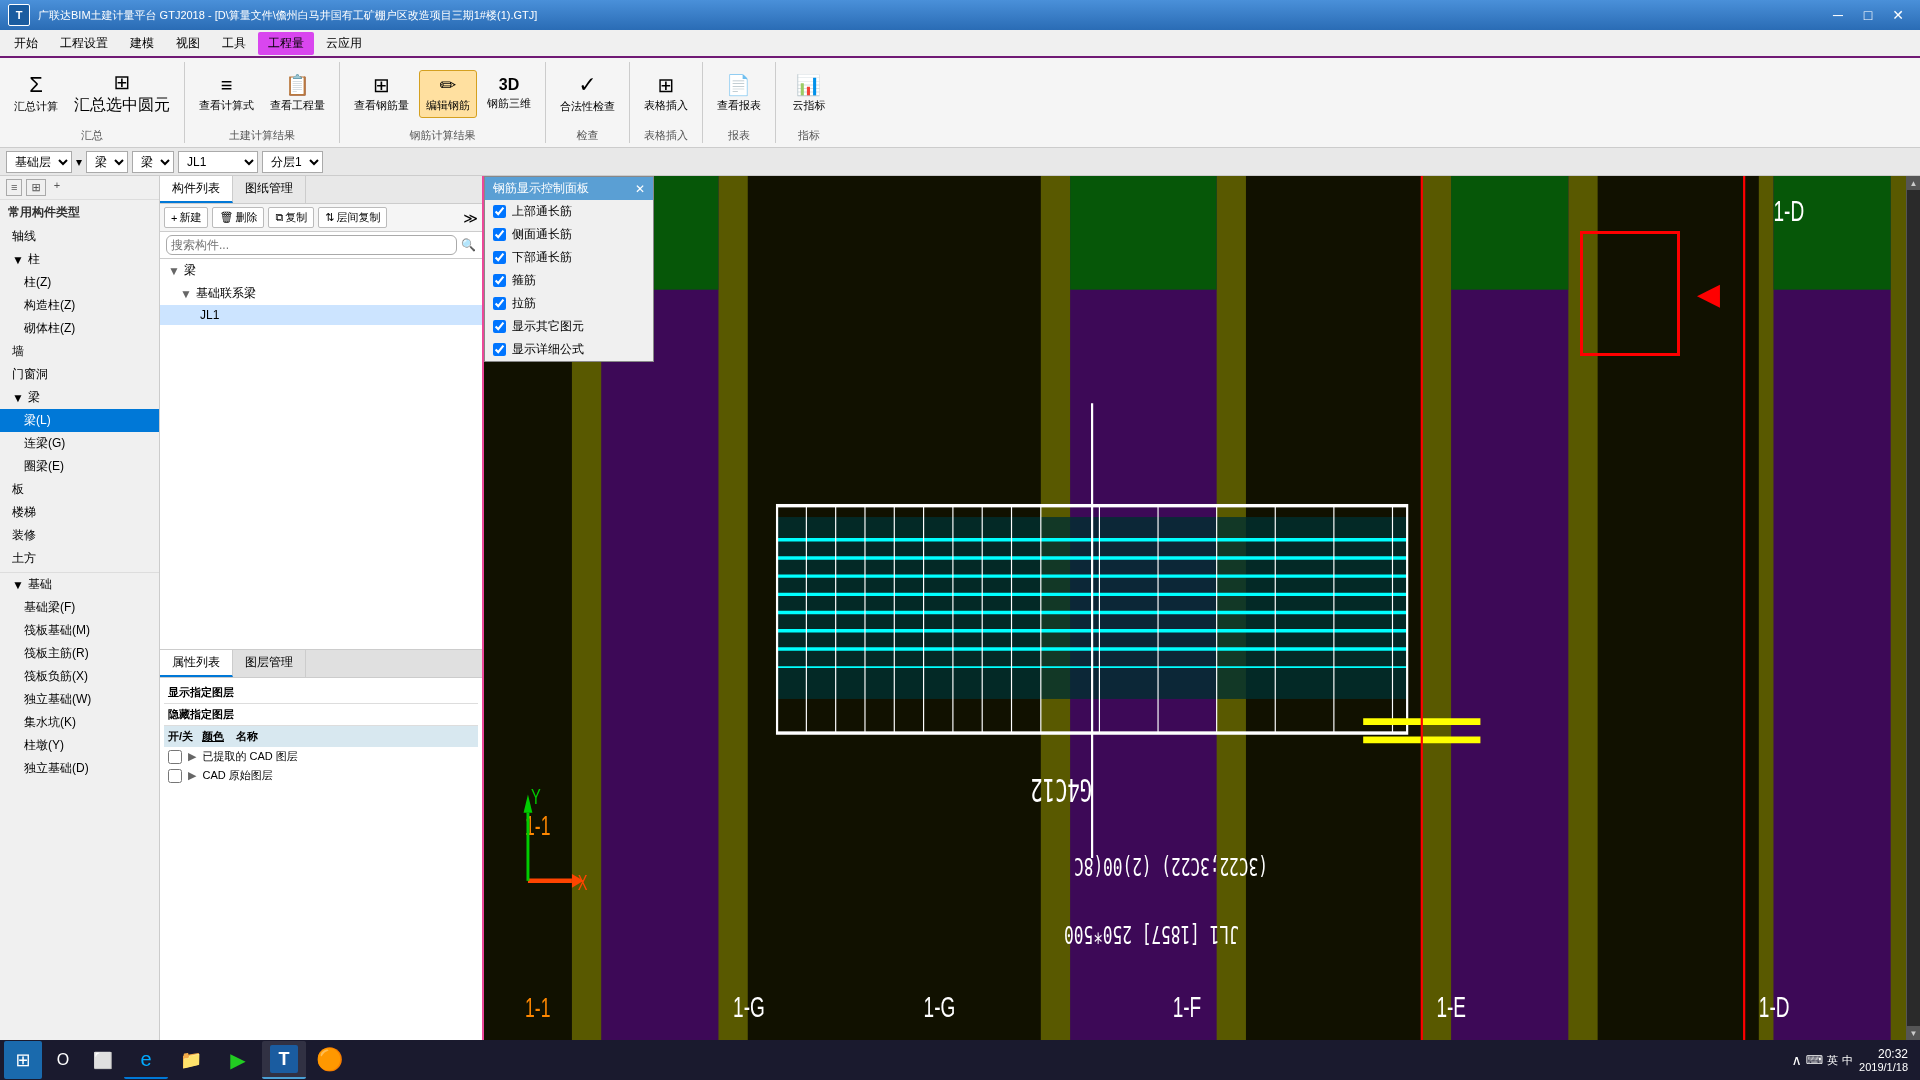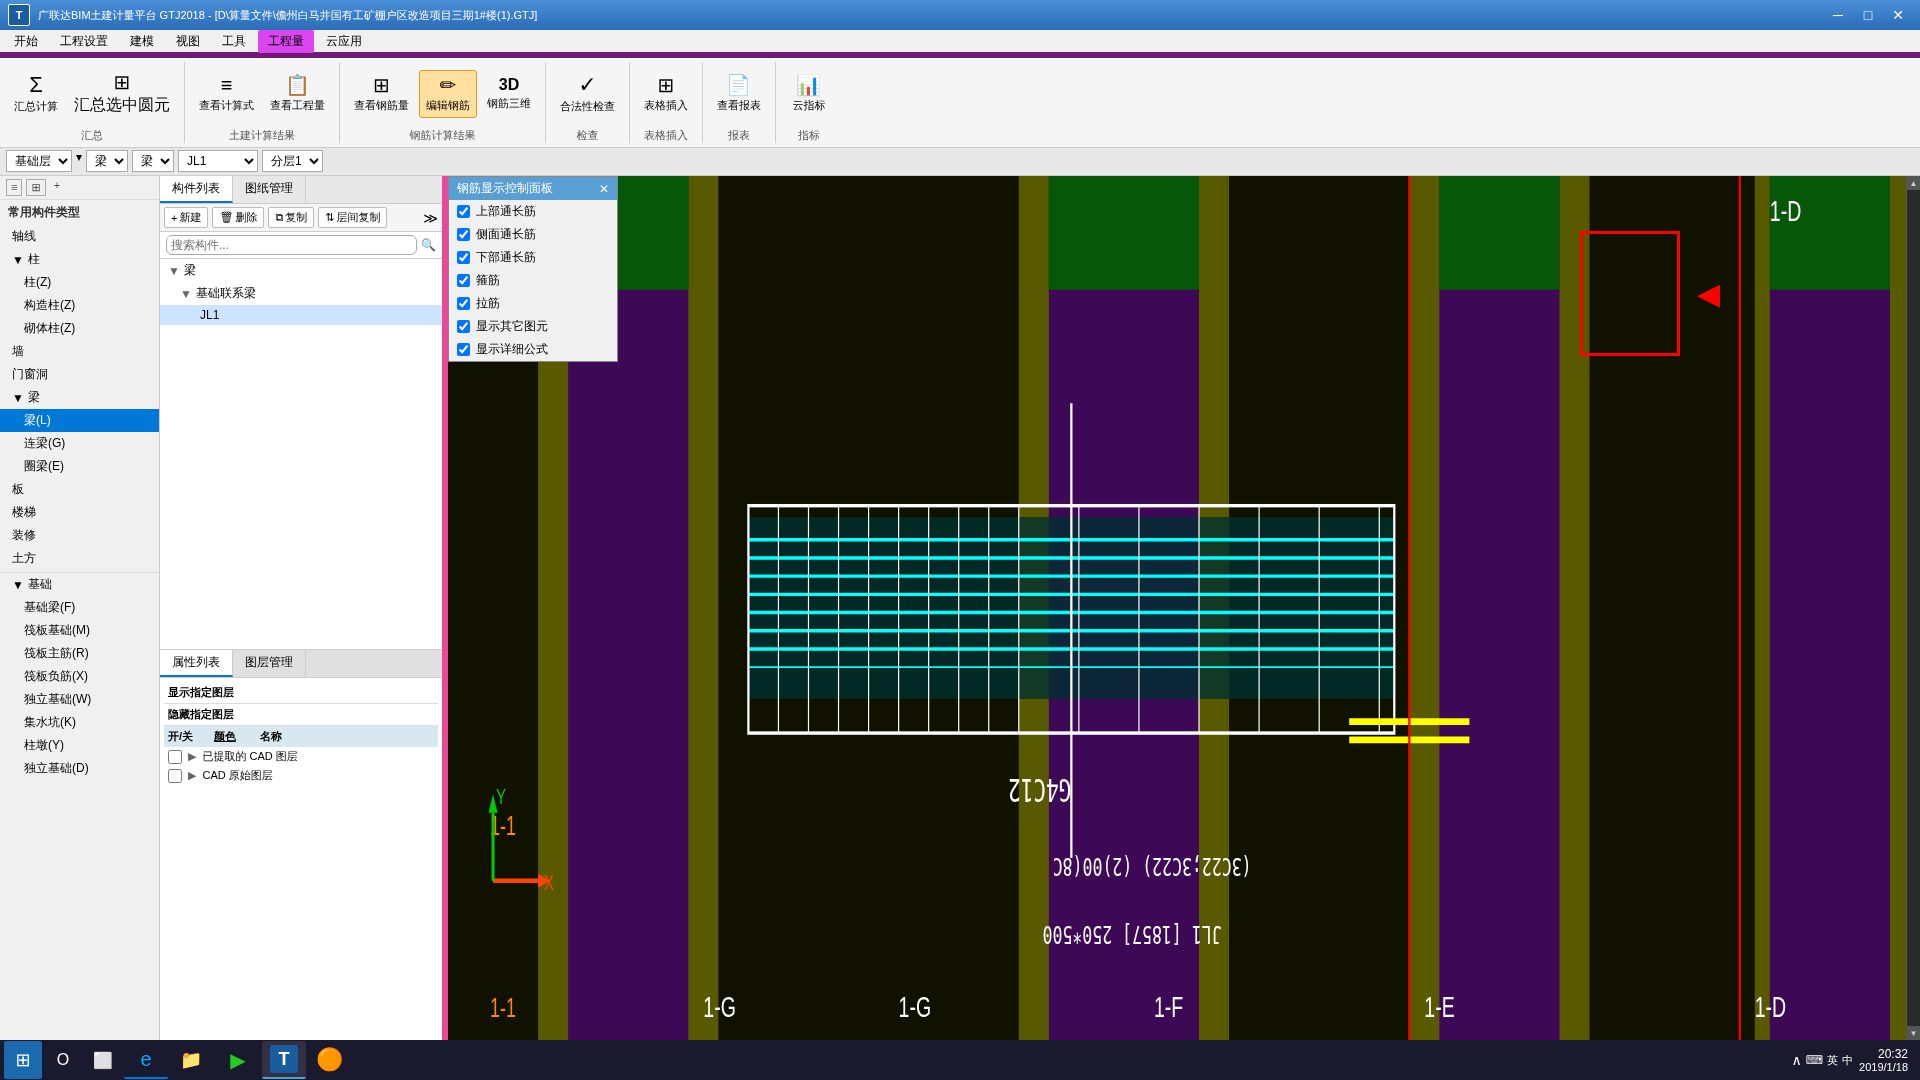--- a/index.html
+++ b/index.html
@@ -21,21 +21,21 @@
     .title-bar-right { display: flex; gap: 2px; }
     .title-btn { width: 28px; height: 22px; background: transparent; border: none; color: white; cursor: pointer; font-size: 14px; display: flex; align-items: center; justify-content: center; }
 
     
     .menu-bar {
       height: 28px;
       background: #f0f0f0;
       display: flex;
       align-items: center;
       padding: 0 4px;
-      border-bottom: 6px solid #701a75;
+      border-bottom: 2px solid #701a75;
       gap: 2px;
     }
     .menu-item {
       padding: 3px 10px;
       cursor: pointer;
       font-size: 12px;
       border-radius: 2px;
     }
     .menu-item.active { background: #c8dff5; }
 
@@ -75,20 +75,21 @@
       gap: 3px;
     }
     .toolbar-btn .icon { font-size: 22px; line-height: 1; }
     .toolbar-btn.active { background: #ffe0a0; border: 1px solid #d4a020; }
 
     
     .filters-bar {
       height: 28px;
       background: #e8e8e8;
       display: flex;
+      align-items: center;
       padding: 2px 6px;
       gap: 4px;
       border-bottom: 1px solid #ccc;
     }
     .filter-select {
       height: 22px;
       border: 1px solid #aaa;
       background: white;
       font-size: 12px;
       padding: 0 4px;
@@ -116,22 +117,22 @@
       display: flex;
       align-items: center;
       gap: 4px;
     }
     .sidebar-item.active { background: #0078d7; color: white; }
     .sidebar-group-label { font-weight: bold; padding: 4px 8px; font-size: 12px; color: #333; }
     .sidebar-item.sub { padding-left: 24px; }
 
     
     .middle-panel {
-      width: 288px;
-      border-right: 6px solid #ec4899;
+      width: 324px;
+      border-right: 2px solid #ec4899;
       display: flex;
       flex-direction: column;
       background: white;
     }
     .panel-tabs {
       display: flex;
       background: #e8e8e8;
       border-bottom: 1px solid #ccc;
     }
     .panel-tab {
@@ -532,21 +533,21 @@
     </div>
 
     <div class="props-panel">
       <div class="panel-tabs" style="background:#e0e0e0;">
         <div class="panel-tab active">属性列表</div>
         <div class="panel-tab">图层管理</div>
       </div>
       <div class="layers-content">
         <div style="font-size:11px;padding:3px 4px;font-weight:bold;border-bottom:1px solid #ddd;">显示指定图层</div>
         <div style="font-size:11px;padding:3px 4px;font-weight:bold;border-bottom:1px solid #ddd;">隐藏指定图层</div>
-        <div style="display:flex;gap:16px;padding:3px 4px;background:#d8e8f0;font-size:11px;font-weight:bold;">
+        <div style="display:flex;gap:4px;padding:3px 4px;background:#d8e8f0;font-size:11px;font-weight:bold;">
           <span style="width:30px;">开/关</span>
           <span style="width:30px;text-decoration:underline;">颜色</span>
           <span>名称</span>
         </div>
         <div class="layer-row">
           <input type="checkbox" class="layer-checkbox" style="">
           <span class="layer-expand">▶</span>
           <span>已提取的 CAD 图层</span>
         </div>
         <div class="layer-row">

